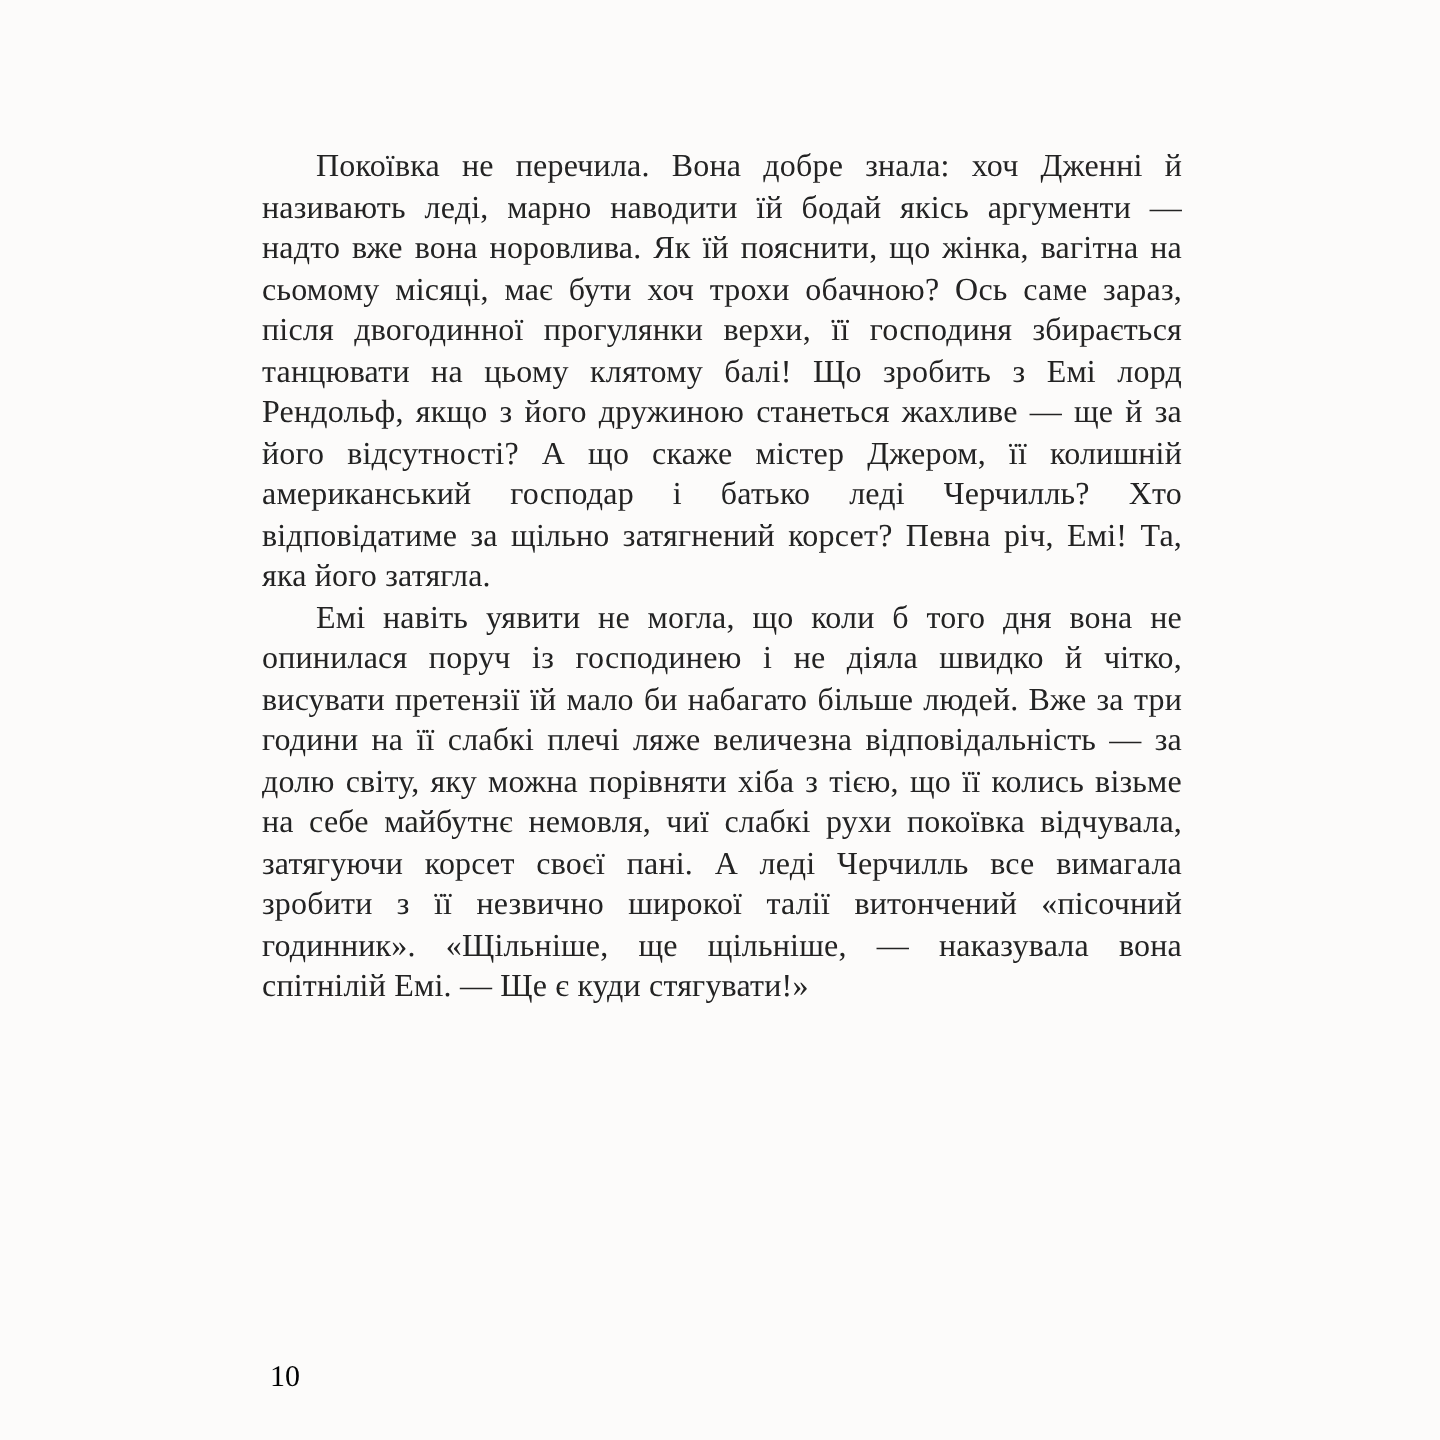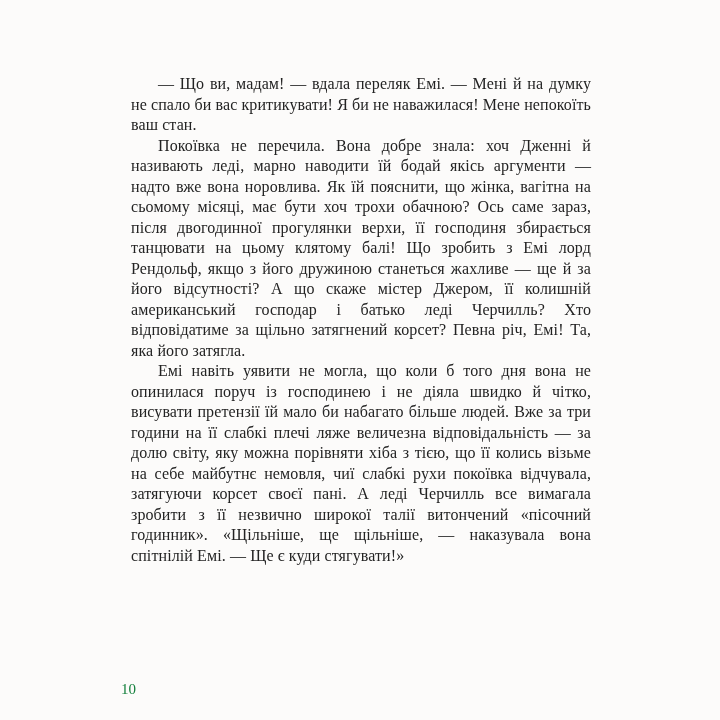--- a/index.html
+++ b/index.html
@@ -28,29 +28,28 @@
       hyphens: auto;
       -webkit-hyphens: auto;
     }
     .text-block p {
       margin: 0;
       padding: 0;
       text-indent: 27px;
     }
     .page-number {
       position: absolute;
-      left: 121px;
+      left: 135px;
       top: 681px;
       font-size: 15px;
-      color: #15803d;
+      color: #000000;
     }
   </style>
 </head>
 <body>
 
 <div class="page">
   <div class="text-block">
-    <p>— Що ви, мадам! — вдала переляк Емі. — Мені й на думку не спало би вас критикувати! Я би не наважилася! Мене непокоїть ваш стан.</p>
     <p>Покоївка не перечила. Вона добре знала: хоч Дженні й називають леді, марно наводити їй бодай якісь аргументи — надто вже вона норовлива. Як їй пояснити, що жінка, вагітна на сьомому місяці, має бути хоч трохи обачною? Ось саме зараз, після двогодинної прогулянки верхи, її господиня збирається танцювати на цьому клятому балі! Що зробить з Емі лорд Рендольф, якщо з його дружиною станеться жахливе — ще й за його відсутності? А що скаже містер Джером, її колишній американський господар і батько леді Черчилль? Хто відповідатиме за щільно затягнений корсет? Певна річ, Емі! Та, яка його затягла.</p>
     <p>Емі навіть уявити не могла, що коли б того дня вона не опинилася поруч із господинею і не діяла швидко й чітко, висувати претензії їй мало би набагато більше людей. Вже за три години на її слабкі плечі ляже величезна відповідальність — за долю світу, яку можна порівняти хіба з тією, що її колись візьме на себе майбутнє немовля, чиї слабкі рухи покоївка відчувала, затягуючи корсет своєї пані. А леді Черчилль все вимагала зробити з її незвично широкої талії витончений «пісочний годинник». «Щільніше, ще щільніше, — наказувала вона спітнілій Емі. — Ще є куди стягувати!»</p>
   </div>
   <div class="page-number">10</div>
 </div>
 
 </body></html>

